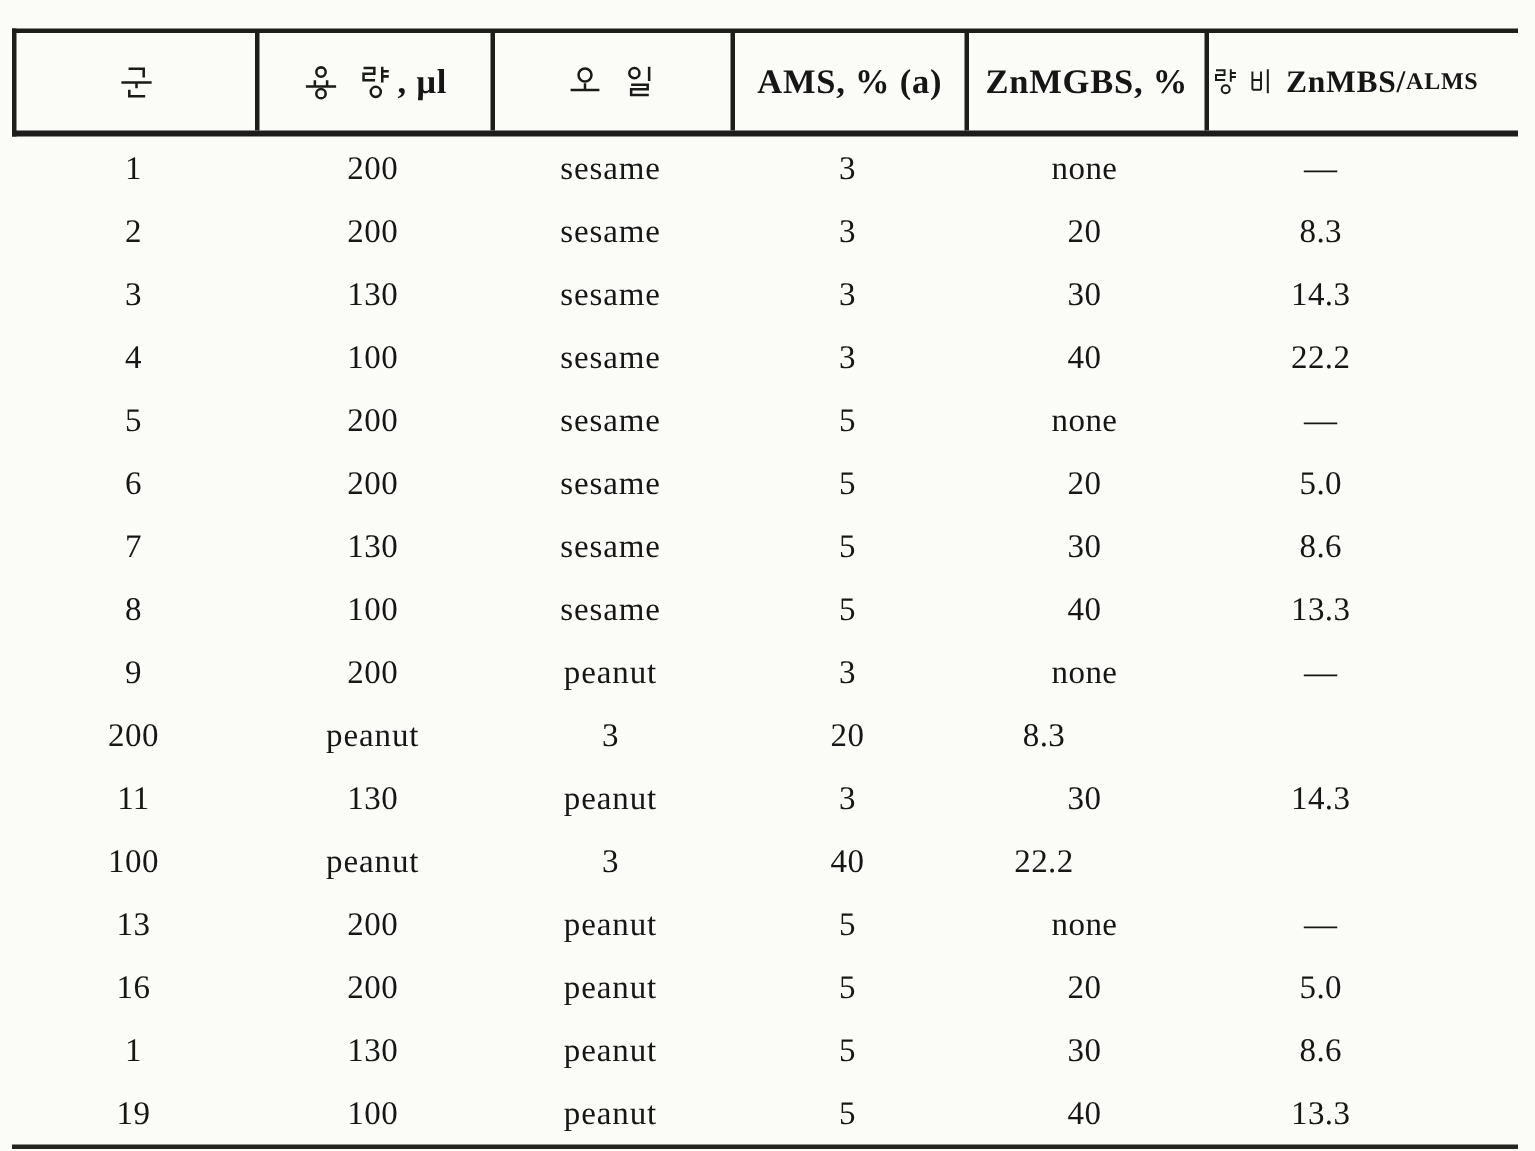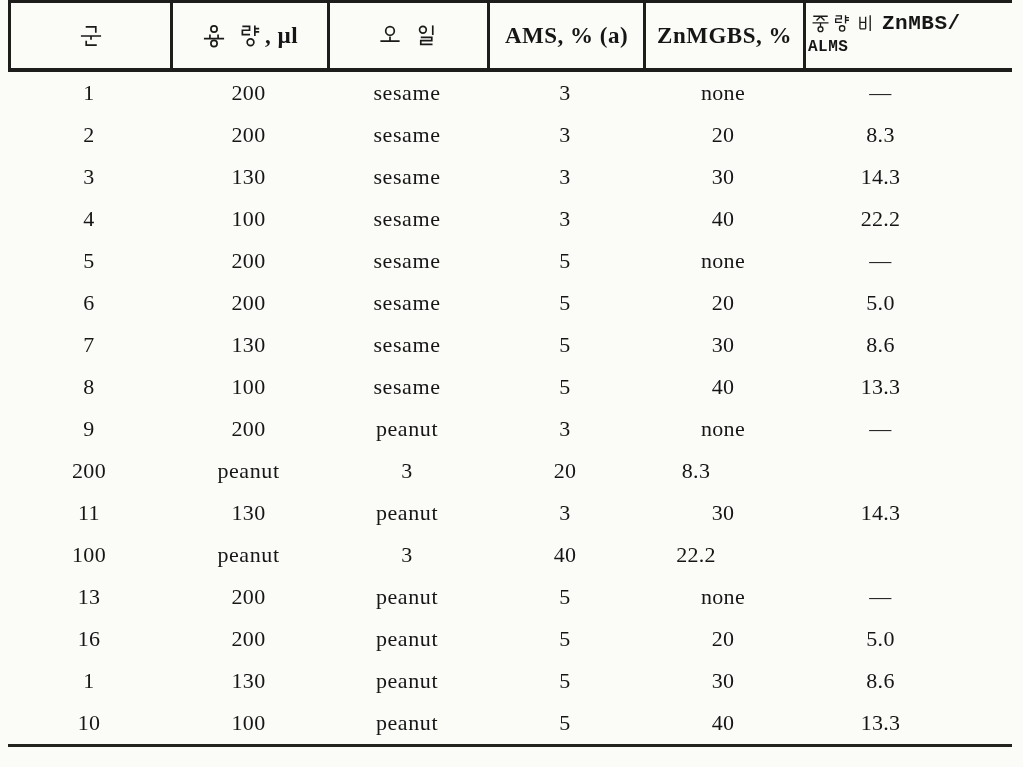--- a/index.html
+++ b/index.html
@@ -4,40 +4,40 @@
 <style>
   html,body{margin:0;padding:0;}
   body{
     width:1023px;height:767px;
     background:#fbfbf8;
     font-family:"Liberation Serif","DejaVu Serif",serif;
     color:#161616;
     overflow:hidden;
   }
   .page{position:relative;width:1023px;height:767px;}
-  .table{position:absolute;left:8px;top:0;width:1004px;}
+  .table{position:absolute;left:8px;top:19px;width:1004px;}
 
   
   .thead{
     display:grid;
     grid-template-columns:162px 157px 160px 156px 160px 209px;
     border-top:3px solid #1d1d1b;
     border-bottom:4px solid #1d1d1b;
     border-left:3px solid #1d1d1b;
     height:65px;
     box-sizing:content-box;
   }
   .th{
     display:flex;align-items:center;justify-content:center;
     border-right:3px solid #1d1d1b;
     font-size:23px;font-weight:600;
     letter-spacing:0.5px;
     overflow:hidden;
   }
-  .th.c6{border-right:none;flex-direction:column;justify-content:center;align-items:flex-start;padding:1px 2px;font-family:Liberation Mono, monospace;}
+  .th.c6{border-right:none;flex-direction:row;justify-content:center;align-items:center;padding:1px 2px;}
   .th.c6 .l1{display:flex;align-items:center;justify-content:flex-start;gap:3px;padding-left:3px;font-size:21px;}
   .th.c6 .l1 .latin{margin-left:5px;}
   .th.c6 .l2{text-align:center;padding-right:52px;font-size:16px;line-height:24px;}
 
   
   .hg{width:24px;height:24px;flex:0 0 auto;}
   .hg.sm{width:19px;height:19px;}
   .g2{margin-left:13px;}
   .suffix{margin-left:2px;}
 
@@ -288,21 +288,21 @@
         </div>
         <div class="row">
           <div class="cell group">1</div>
           <div class="cell volume">130</div>
           <div class="cell oil">peanut</div>
           <div class="cell ams">5</div>
           <div class="cell znmgbs">30</div>
           <div class="cell ratio">8.6</div>
         </div>
         <div class="row">
-          <div class="cell group">10</div>
+          <div class="cell group">19</div>
           <div class="cell volume">100</div>
           <div class="cell oil">peanut</div>
           <div class="cell ams">5</div>
           <div class="cell znmgbs">40</div>
           <div class="cell ratio">13.3</div>
         </div>
       </div>
 
   </div>
 </div>

